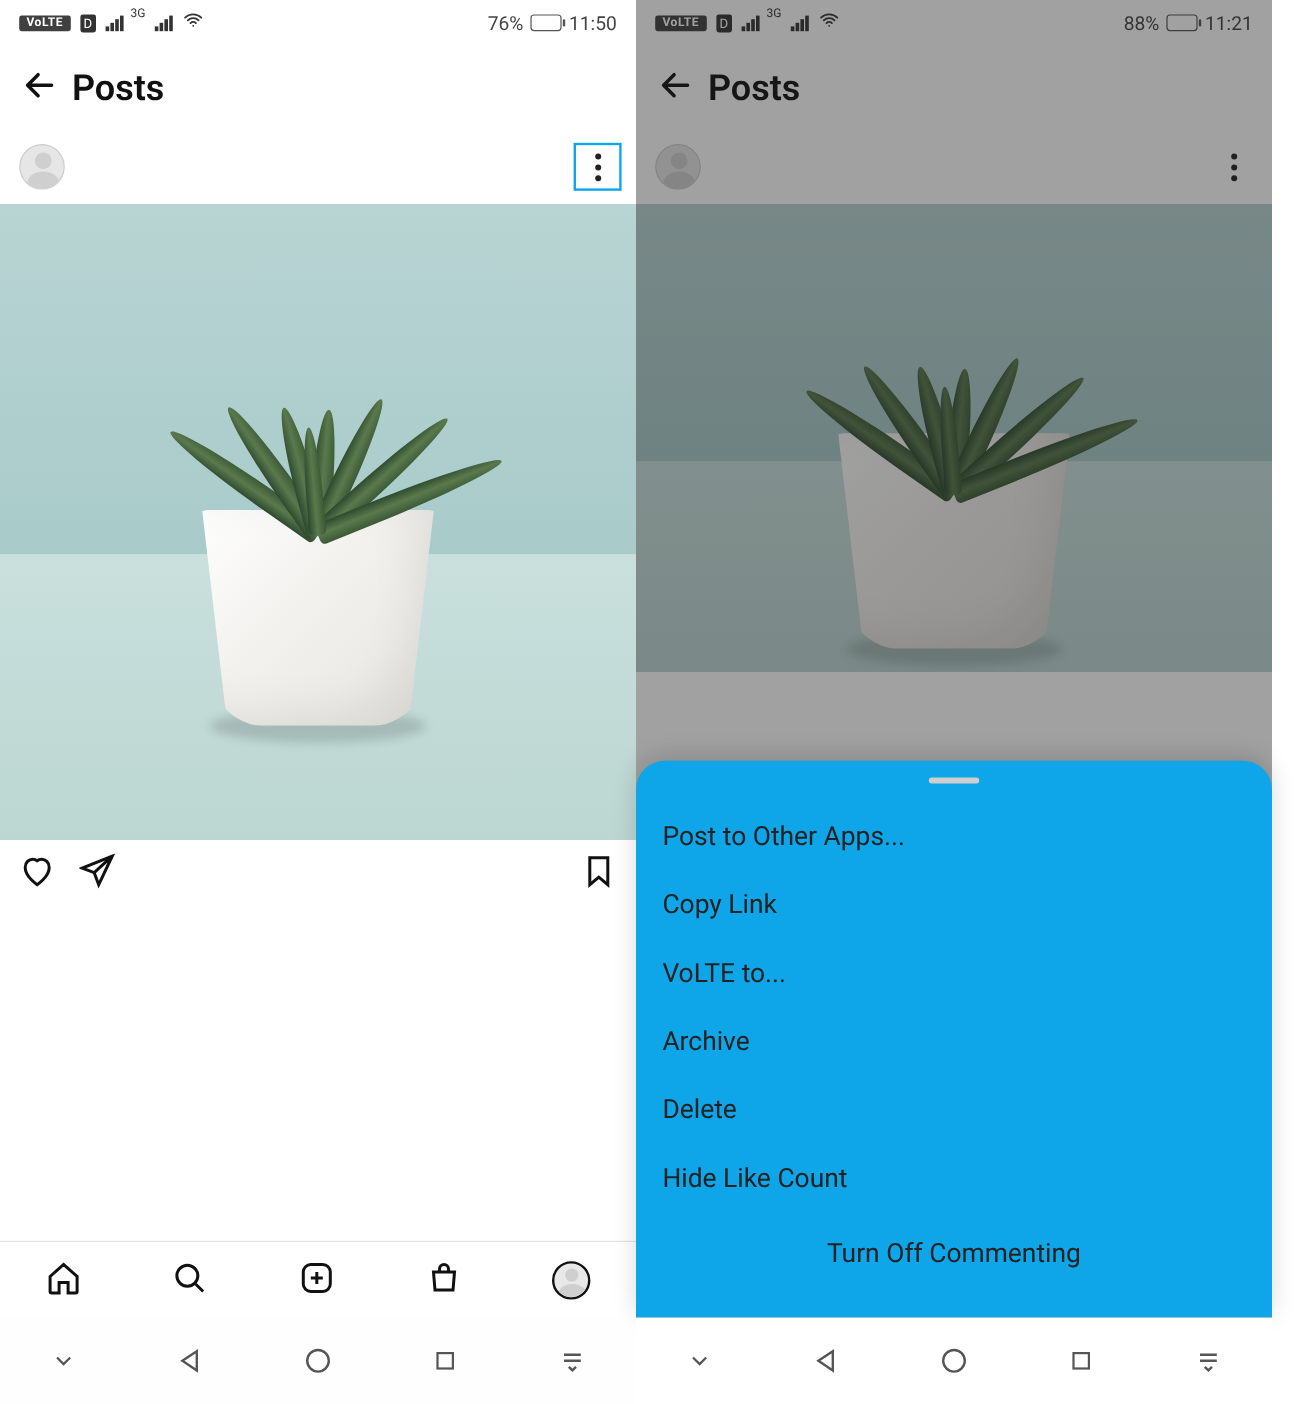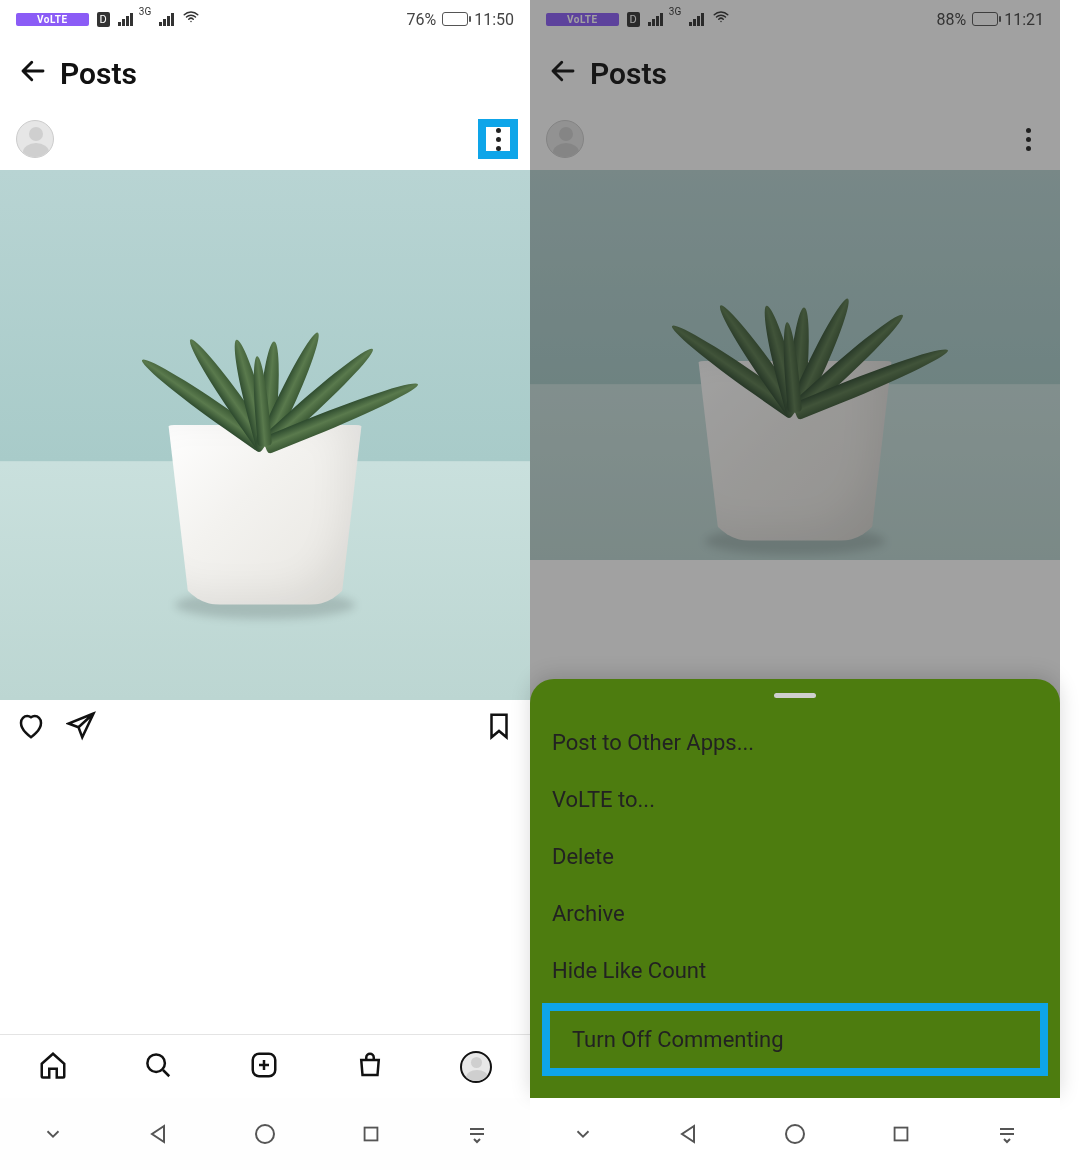--- a/index.html
+++ b/index.html
@@ -27,22 +27,22 @@
     display: flex;
     align-items: center;
     justify-content: space-between;
     padding: 0 16px;
     font-size: 16px;
     color: #444;
   }
   .status-left { display: flex; align-items: center; gap: 8px; }
   .status-right { display: flex; align-items: center; gap: 6px; }
   .volte {
-    background: #8b5cf6; color: #fff; font-size: 10px; font-weight: 700;
-    padding: 1px 21px; border-radius: 2px; letter-spacing: 0.5px;
+    background: #404040; color: #fff; font-size: 10px; font-weight: 700;
+    padding: 1px 6px; border-radius: 2px; letter-spacing: 0.5px;
   }
   .sim-d { font-size: 11px; background:#333; color:#fff; padding:1px 3px; border-radius:2px;}
   .signal-bars { display:inline-flex; align-items:flex-end; gap:1px; height:14px;}
   .signal-bars span { width:3px; background:#333; display:inline-block;}
   .signal-bars span:nth-child(1){height:4px;}
   .signal-bars span:nth-child(2){height:7px;}
   .signal-bars span:nth-child(3){height:10px;}
   .signal-bars span:nth-child(4){height:13px;}
   .tg { font-size:10px; color:#333; margin-left:-2px; align-self:flex-start; position:relative; top:-2px;}
   .wifi svg { width:18px; height:18px; }
@@ -80,21 +80,21 @@
     content:""; position:absolute; width:14px; height:14px; background:#cfcfcf;
     border-radius:50%; top:6px; left:12px;
   }
   .avatar::after{
     content:""; position:absolute; width:26px; height:18px; background:#cfcfcf;
     border-radius:50% 50% 0 0; bottom:-4px; left:6px;
   }
   .more-btn { width:40px; height:40px; display:flex; align-items:center; justify-content:center; }
   .more-dots { display:flex; flex-direction:column; gap:4px; }
   .more-dots span { width:5px; height:5px; background:#222; border-radius:50%; display:block;}
-  .highlight-red { border:8px solid #0ea5e9; }
+  .highlight-red { border:2px solid #0ea5e9;text-align:center; }
   
   
   .post-image {
     width:100%; height:530px; position:relative; overflow:hidden;
     background: linear-gradient(180deg, #b8d4d3 0%, #a8cbc9 55%, #c3dcd9 55%, #bfd9d6 100%);
   }
   .table-surface {
     position:absolute; bottom:0; left:0; right:0; height:45%;
     background: linear-gradient(180deg, #c9e0dd 0%, #bcd6d2 100%);
   }
@@ -165,21 +165,21 @@
   .sys-nav svg { stroke:#555; fill:none; stroke-width:2;}
   
   
   .dim-overlay {
     position:absolute; inset:0; background:rgba(30,30,30,0.42); z-index:5;
     pointer-events:none;
   }
   
   
   .sheet {
-    position:absolute; left:0; right:0; bottom:72px; background:#4d7c0f;
+    position:absolute; left:0; right:0; bottom:72px; background:#0ea5e9;
     border-radius:24px 24px 0 0; z-index:10; padding:14px 0 18px;
     box-shadow:0 -4px 20px rgba(0,0,0,0.15);
   }
   .sheet-handle {
     width:42px; height:5px; background:#cfcfcf; border-radius:3px; margin:0 auto 16px;
   }
   .sheet-item {
     padding:16px 22px; font-size:22px; color:#222;
   }
   .sheet-item.highlight { margin:4px 12px; }
@@ -404,23 +404,24 @@
       <div class="leaf l7"></div>
         <div class="leaf l8"></div>
     </div>
   </div>
 
   <div class="dim-overlay"></div>
 
   <div class="sheet">
     <div class="sheet-handle"></div>
     <div class="sheet-item">Post to Other Apps...</div>
+    <div class="sheet-item">Copy Link</div>
     <div class="sheet-item">VoLTE to...</div>
+    <div class="sheet-item">Archive</div>
     <div class="sheet-item">Delete</div>
-    <div class="sheet-item">Archive</div>
     <div class="sheet-item">Hide Like Count</div>
     <div class="sheet-item highlight highlight-red">Turn Off Commenting</div>
   </div>
 
   <div class="sys-nav">
     <span class="nbtn">
         <svg width="22" height="22" viewBox="0 0 24 24">
           <path d="M6 9l6 6 6-6"></path>
         </svg>
       </span>

